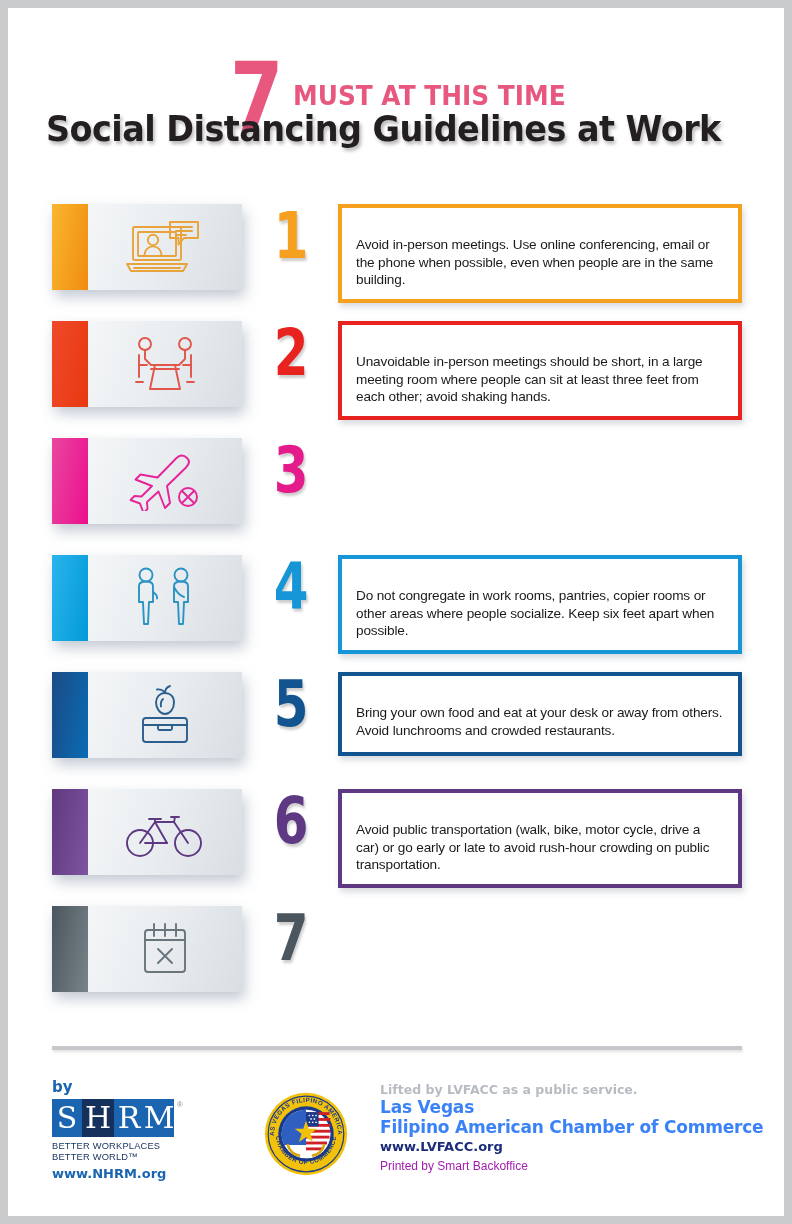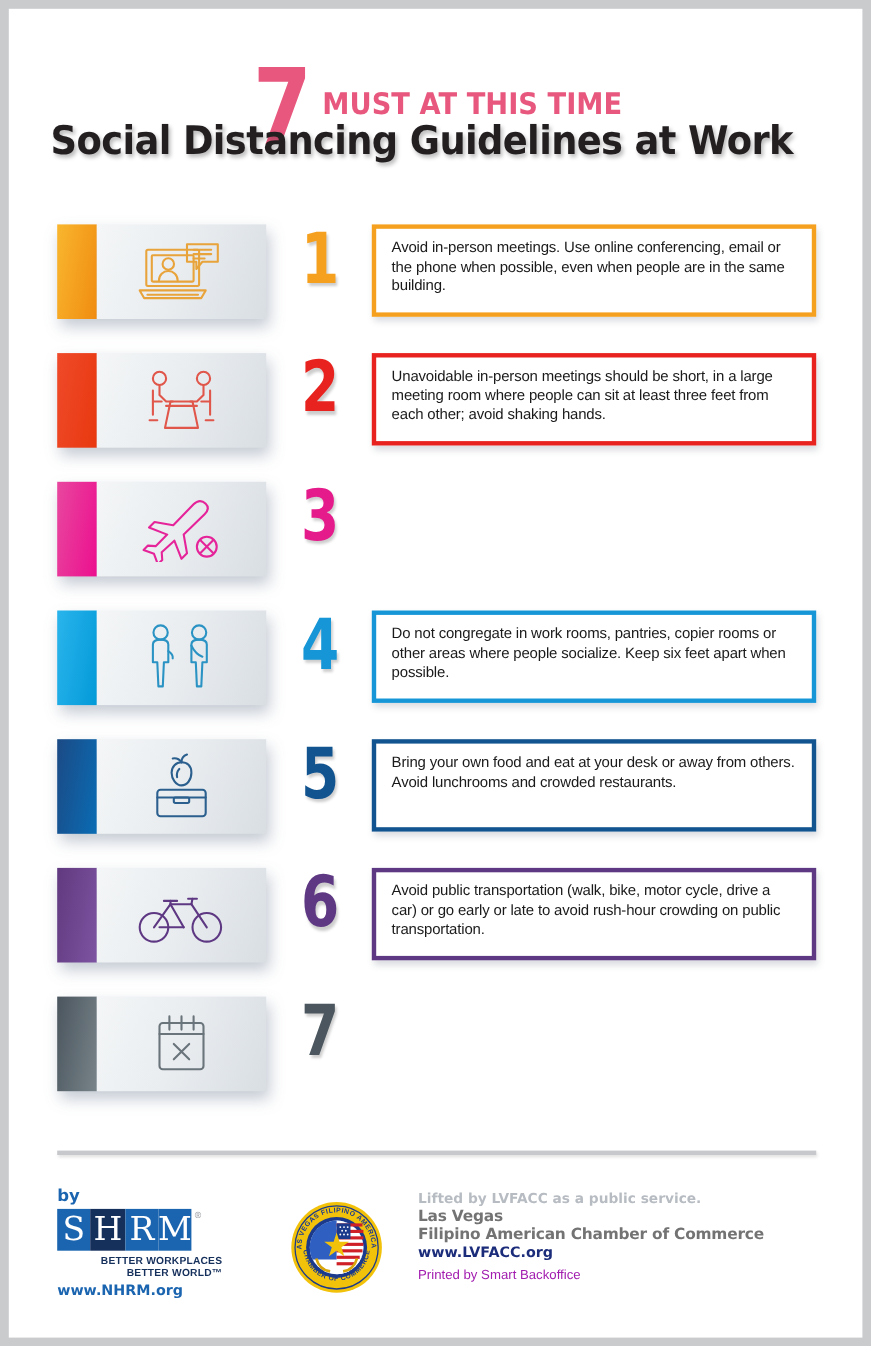--- a/index.html
+++ b/index.html
@@ -91,21 +91,21 @@
     transform: scaleX(0.78);
     text-shadow: 2px 3px 3px rgba(0,0,0,0.20);
   }
 
   .textbox {
     flex: 0 0 auto;
     width: 404px;
     min-height: 84px;
     border: 4px solid #000;
     background: #fff;
-    padding: 8px 13px 10px 14px;
+    padding: 28px 13px 10px 14px;
     box-shadow: 2px 4px 6px rgba(80,90,110,0.22);
   }
   .textbox p {
     font-family: "Liberation Sans", sans-serif;
     font-size: 13.6px;
     line-height: 1.30;
     color: #1a1a1a;
     letter-spacing: -0.15px;
   }
 
@@ -135,40 +135,40 @@
   .seg-h { background: #16305c; width: 32px; }
   .seg-r { background: #1b65b0; width: 30px; }
   .seg-m { background: #1b65b0; width: 30px; }
   .shrm-reg {
     position: absolute; right: -9px; top: 1px;
     font-size: 8px; color: #8d9198; font-family: "Liberation Sans", sans-serif;
   }
   .shrm-tag {
     margin-top: 4px;
     font-family: "Liberation Sans", sans-serif;
-    font-size: 9.3px; font-weight: 700; color: #16305c;
-    line-height: 1.22; letter-spacing: 0.2px; text-align: right;
+    font-size: 9.3px; font-weight: 400; color: #16305c;
+    line-height: 1.22; letter-spacing: 0.2px;
   }
   .shrm-url {
     margin-top: 2px;
     font-family: "DejaVu Sans", sans-serif;
     font-size: 13px; font-weight: 700; color: #1b65b0;
   }
 
   .seal { position: absolute; left: 256px; top: 20px; width: 84px; height: 84px; }
 
   .lv-block { position: absolute; left: 372px; top: 10px; width: 390px; }
   .lv-lifted {
     font-family: "DejaVu Sans", sans-serif;
     font-size: 12.5px; font-weight: 700; color: #b7bcc2;
     margin-bottom: 1px;
   }
   .lv-name {
     font-family: "DejaVu Sans", sans-serif;
-    font-size: 14px; font-weight: 700; color: #737373;
+    font-size: 17px; font-weight: 700; color: #3b82f6;
     line-height: 1.17;
     letter-spacing: -0.2px;
   }
   .lv-url {
     font-family: "DejaVu Sans", sans-serif;
     font-size: 13px; font-weight: 700; color: #1b2c7a;
     margin-top: 1px;
   }
   .lv-printed {
     font-family: "Liberation Sans", sans-serif;

